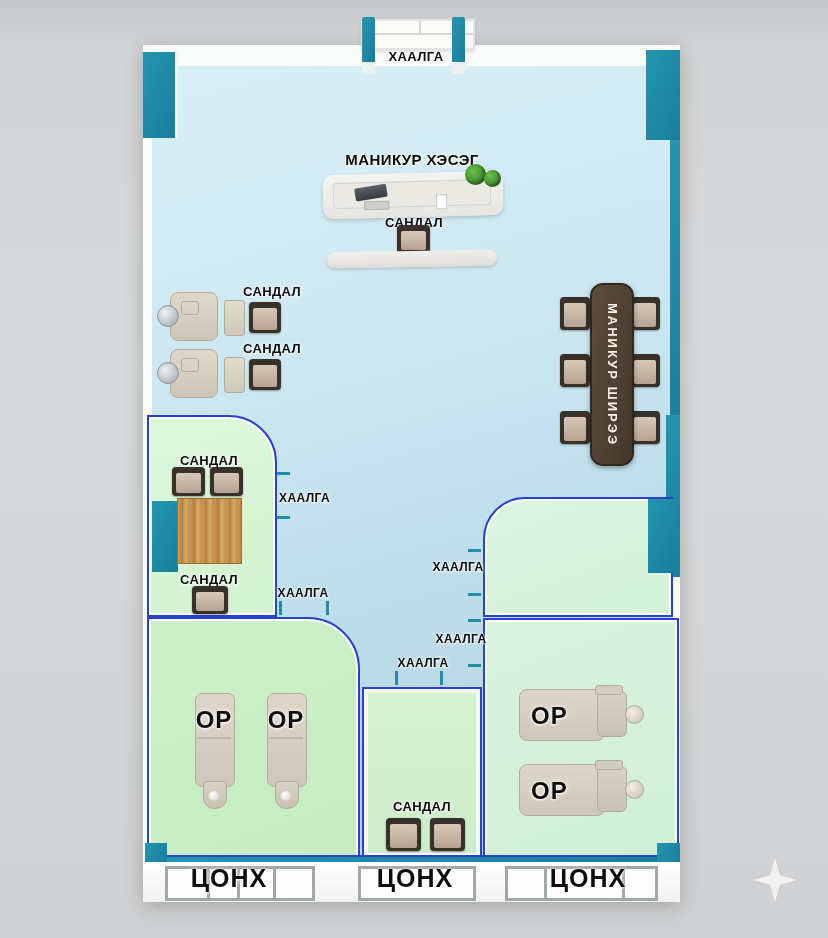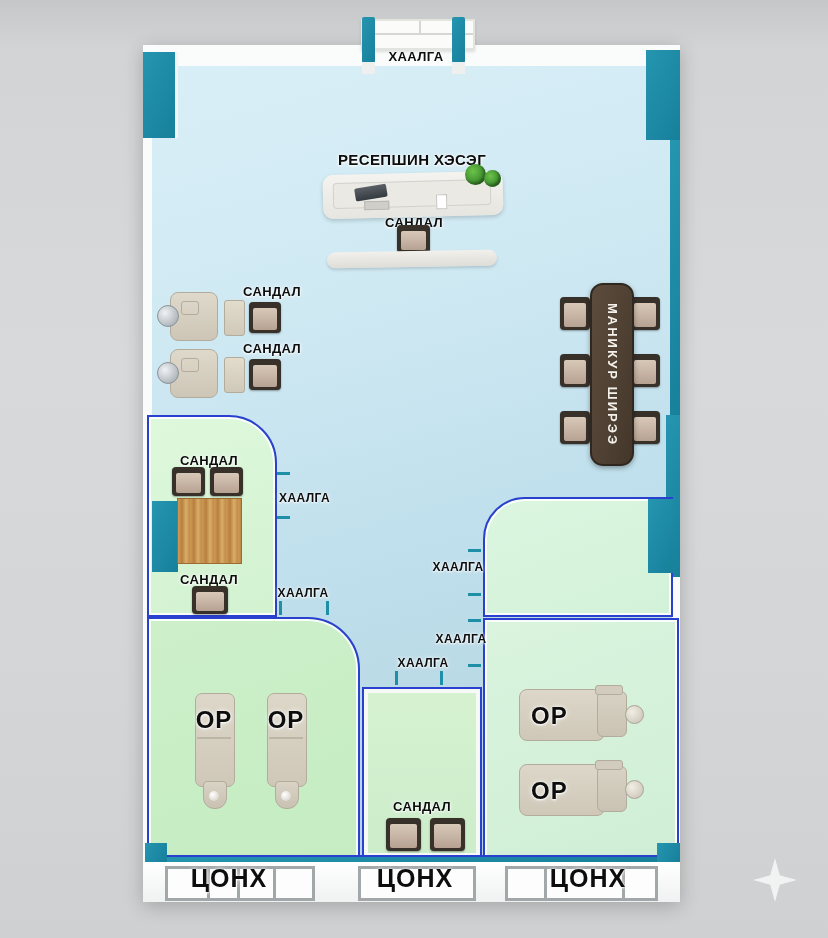--- a/index.html
+++ b/index.html
@@ -92,21 +92,21 @@
   <div class="abs" style="left:361px;top:19px;width:110px;height:27px;background:#fbfbfa;border:2px solid #e3e3e0;box-shadow:0 2px 3px rgba(0,0,0,.12);">
     <div class="abs" style="left:0;top:12px;width:110px;height:2px;background:#d6d6d2;"></div>
     <div class="abs" style="left:56px;top:0;width:2px;height:12px;background:#d6d6d2;"></div>
   </div>
   <div class="tealw" style="left:362px;top:17px;width:13px;height:46px;border-radius:2px;"></div>
   <div class="tealw" style="left:452px;top:17px;width:13px;height:46px;border-radius:2px;"></div>
   <div class="abs" style="left:362px;top:62px;width:13px;height:12px;background:#eeefef;"></div>
   <div class="abs" style="left:452px;top:62px;width:13px;height:12px;background:#eeefef;"></div>
   <div class="lbl f13" style="left:416px;top:50px;">ХААЛГА</div>
 
-  <div class="lbl f15" style="left:412px;top:152px;">РЕСЕПШИН ХЭСЭГ</div>
+  <div class="lbl f15" style="left:412px;top:152px;">МАНИКУР ХЭСЭГ</div>
   <div class="abs" style="left:323px;top:173px;width:180px;height:44px;background:linear-gradient(#f4f3ef,#e6e5e0);border-radius:10px;transform:rotate(-1.5deg);box-shadow:0 2px 4px rgba(0,0,0,.18);">
     <div class="abs" style="left:10px;top:8px;right:12px;bottom:10px;background:#eae9e4;border:1px solid #d2d1cb;border-radius:4px;"></div>
     <div class="abs" style="left:32px;top:12px;width:32px;height:13px;background:linear-gradient(#5a6066,#343a40);transform:rotate(-8deg);border-radius:2px;"></div>
     <div class="abs" style="left:41px;top:27px;width:23px;height:7px;background:#cfcec8;border:1px solid #b8b7b1;"></div>
     <div class="abs" style="left:113px;top:22px;width:9px;height:13px;background:#ffffff;border:1px solid #c6c5bf;"></div>
   </div>
   <div class="plant" style="left:465px;top:164px;width:21px;height:21px;"></div>
   <div class="plant" style="left:484px;top:170px;width:17px;height:17px;"></div>
   <div class="lbl f13" style="left:414px;top:216px;">САНДАЛ</div>
   <div class="chair" style="left:397px;top:225px;width:33px;height:28px;">

